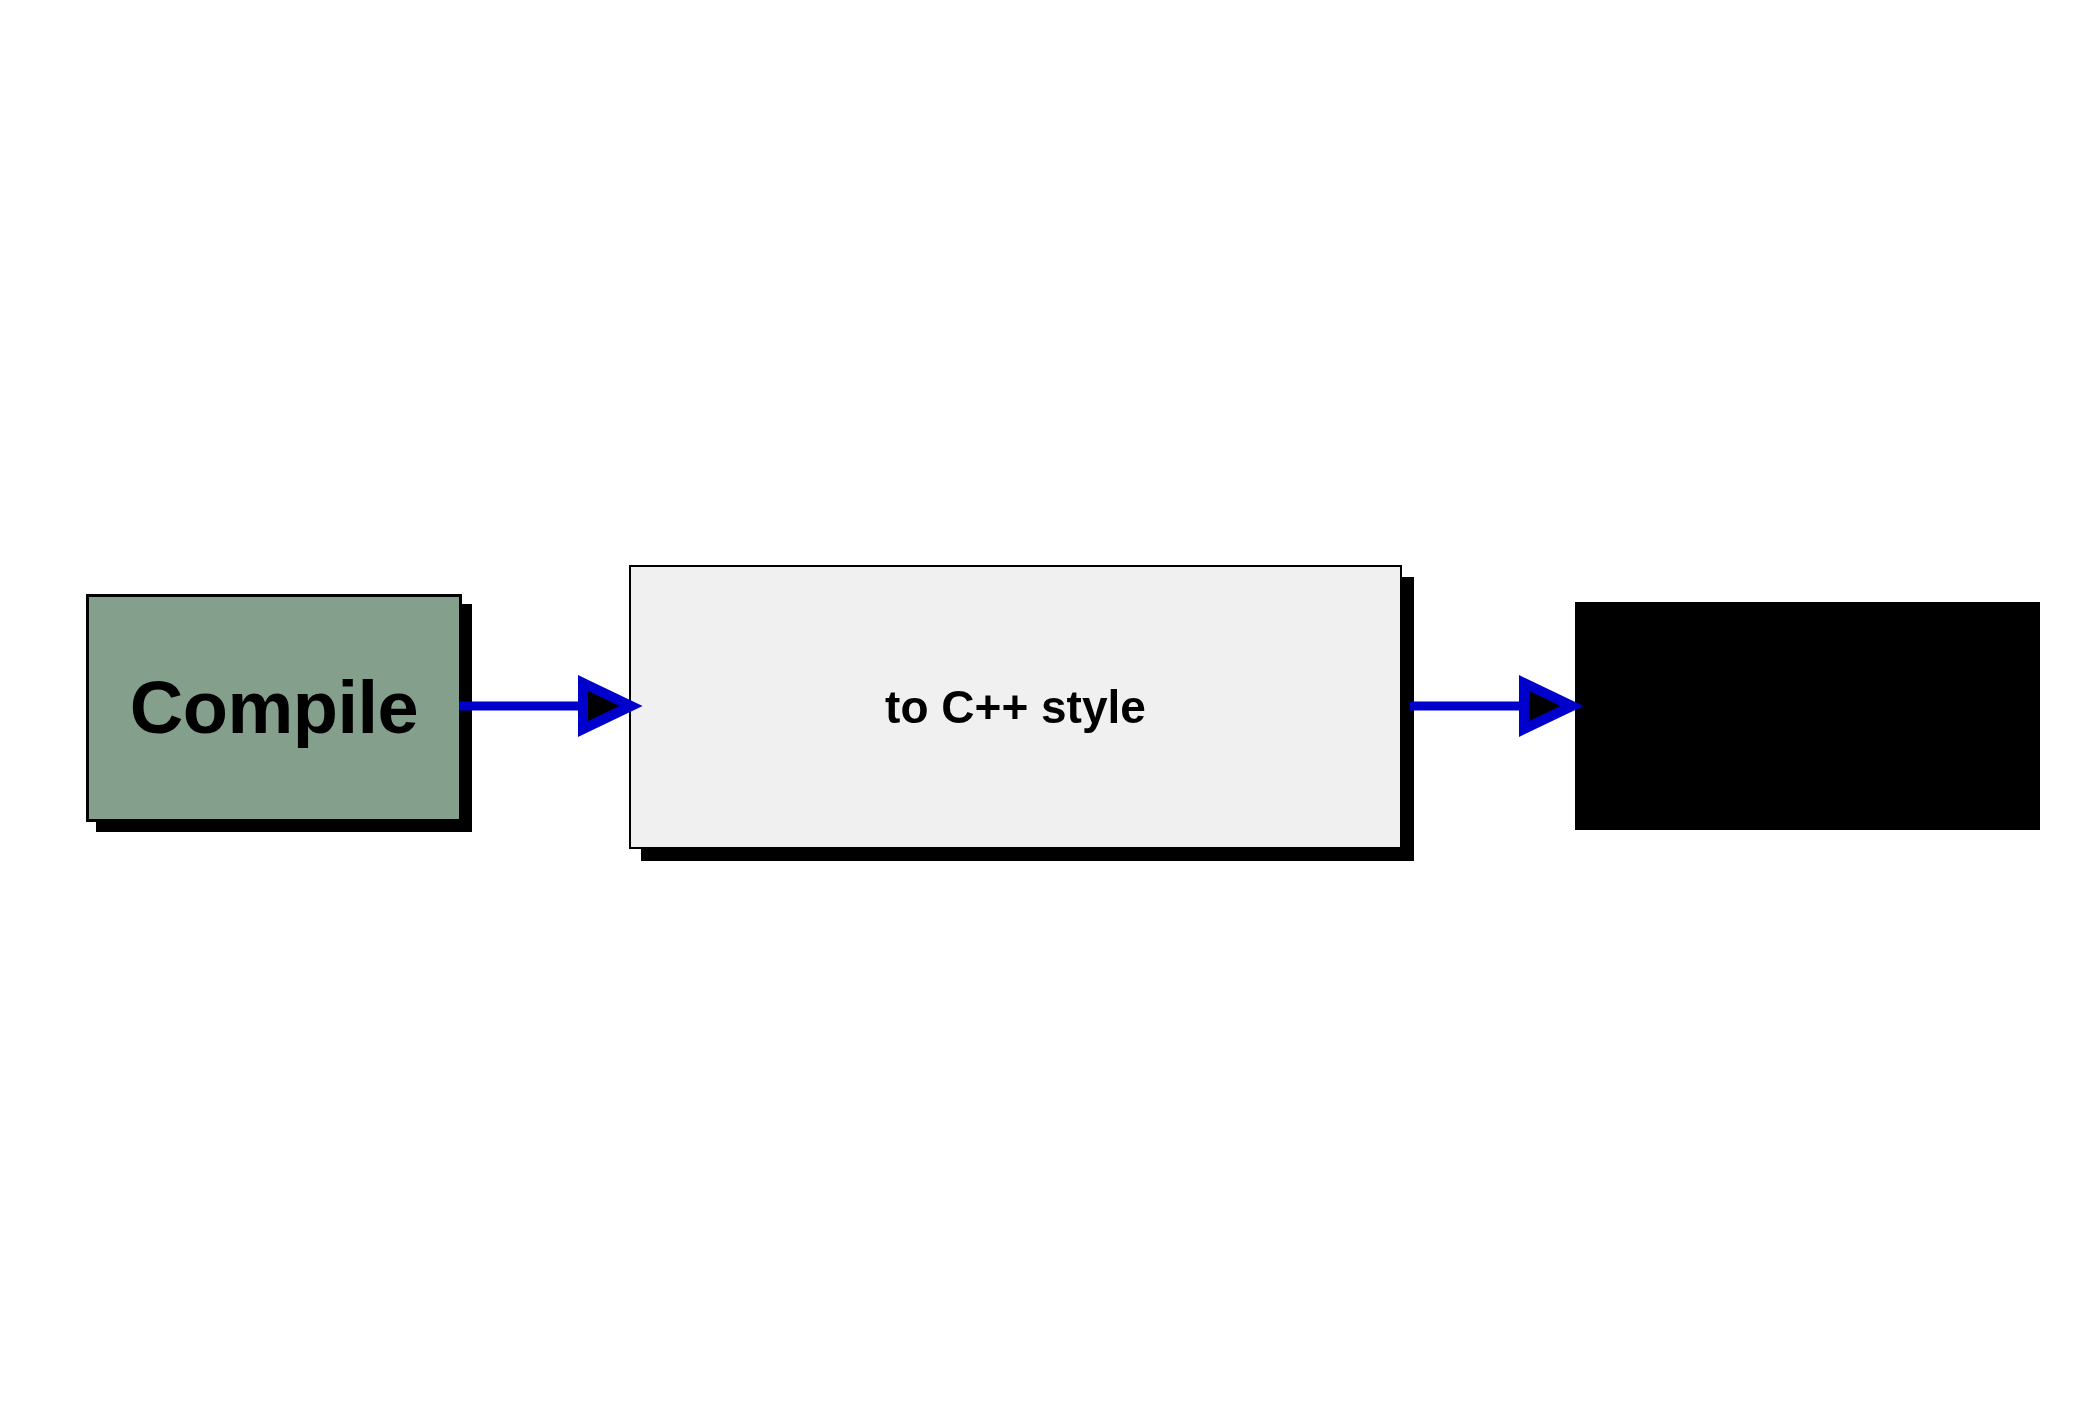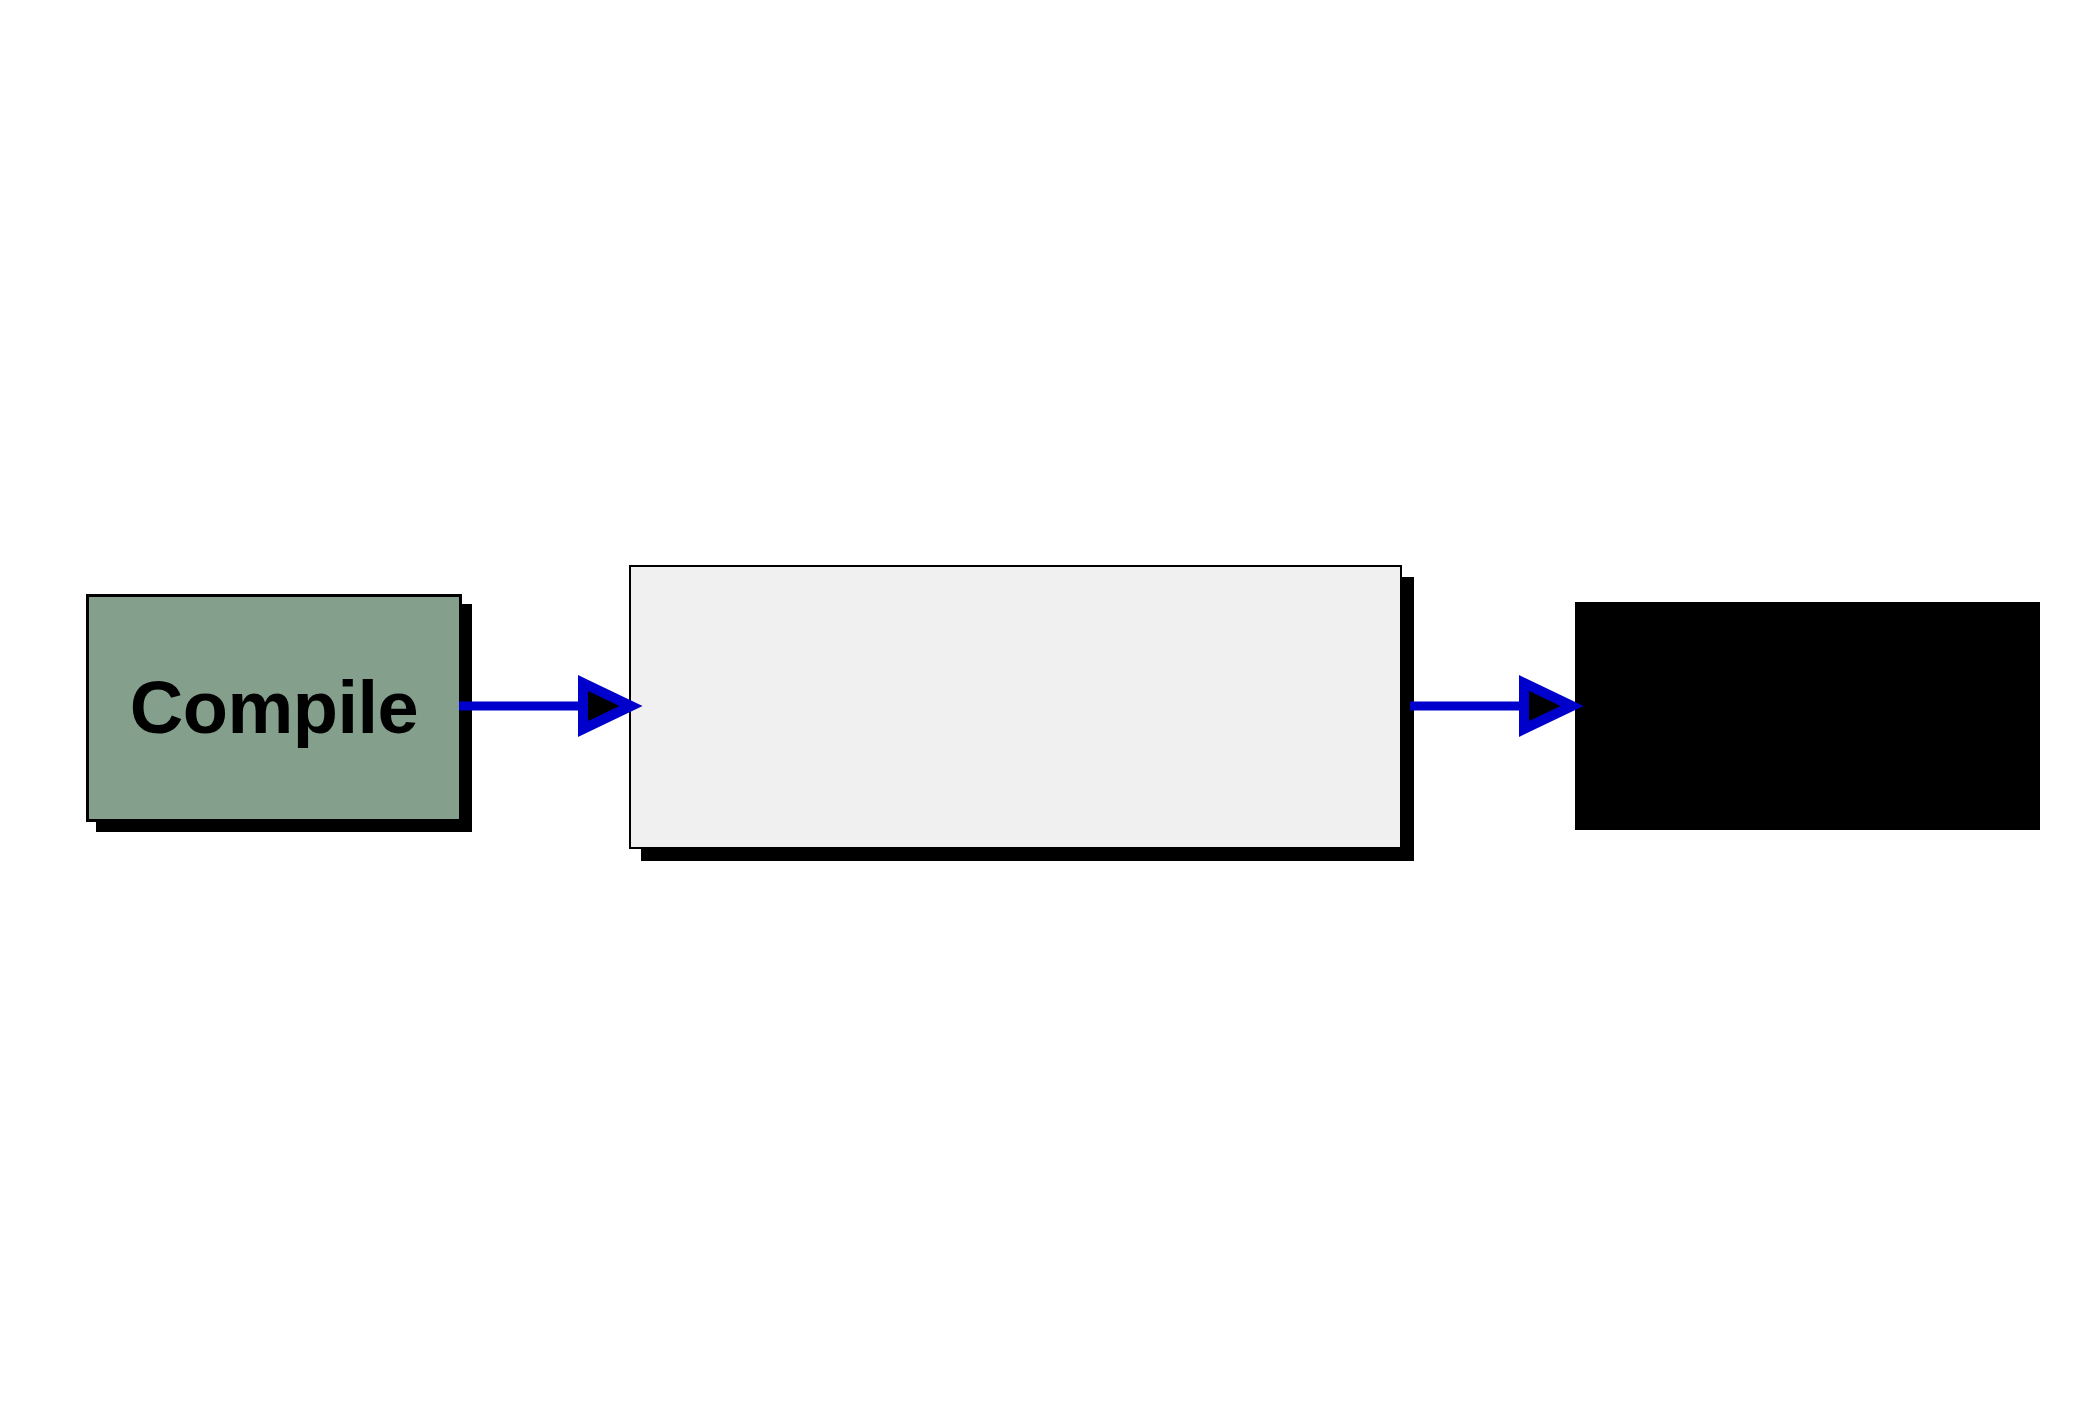--- a/index.html
+++ b/index.html
@@ -104,20 +104,21 @@
     <span>Compile</span>
   </div>
 
   <svg class="arrow" id="arrow-compile-to-substitute" width="180" height="52" viewBox="0 0 180 52">
     <line x1="0" y1="26" x2="130" y2="26" stroke="#0000cc" stroke-width="9"></line>
     <polygon points="124,3 172,26 124,49" fill="#000000" stroke="#0000cc" stroke-width="10" stroke-linejoin="miter"></polygon>
   </svg>
 
   <div class="node-shadow" id="substitute-shadow"></div>
   <div class="node node-body" id="substitute-node">
+    <span class="line2">to C++ style</span>
   </div>
 
   <svg class="arrow" id="arrow-substitute-to-analyze" width="180" height="52" viewBox="0 0 180 52">
     <line x1="0" y1="26" x2="120" y2="26" stroke="#0000cc" stroke-width="9"></line>
     <polygon points="114,3 162,26 114,49" fill="#000000" stroke="#0000cc" stroke-width="10" stroke-linejoin="miter"></polygon>
   </svg>
 
   <div class="node-shadow" id="analyze-shadow"></div>
 
 </div>

